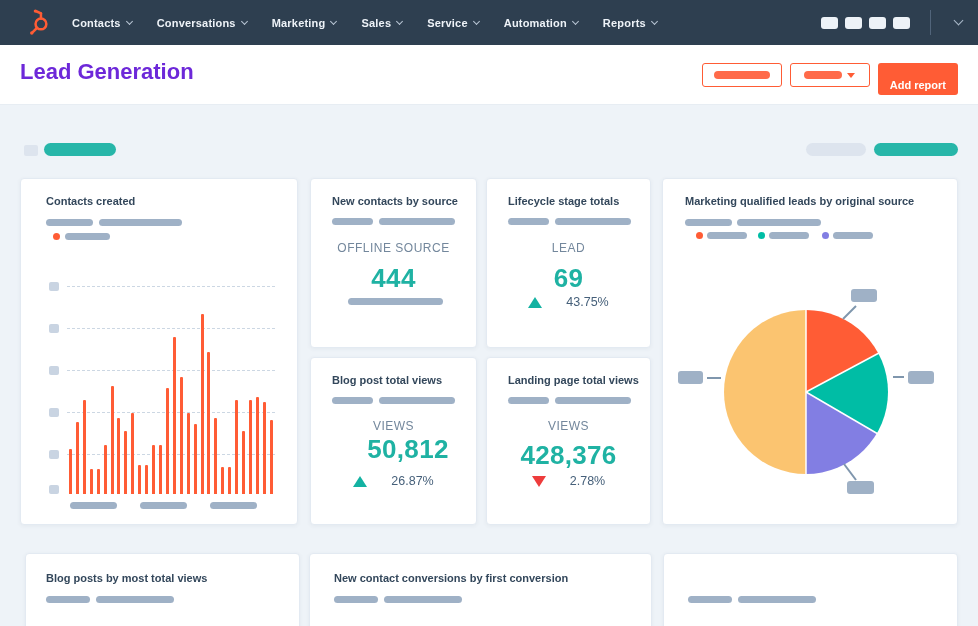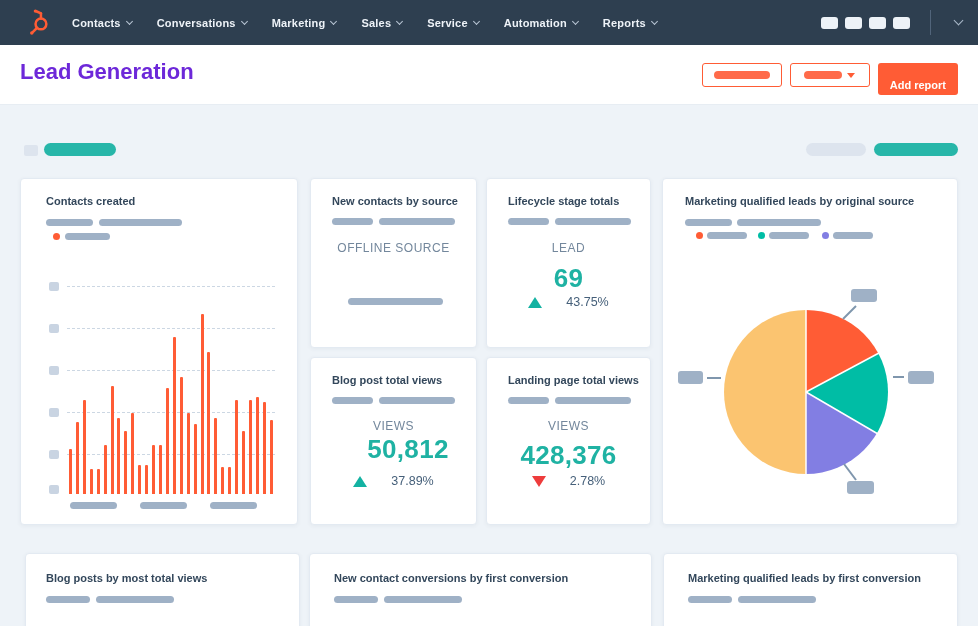--- a/index.html
+++ b/index.html
@@ -202,20 +202,21 @@
     <div class="pill" style="left:49px; top:323px; width:47px;"></div>
     <div class="pill" style="left:119px; top:323px; width:47px;"></div>
     <div class="pill" style="left:189px; top:323px; width:47px;"></div>
   </div>
 
   <div class="card" style="left:310px; top:178px; width:167px; height:170px;">
     <div class="card-title" style="left:21px; top:16px;">New contacts by source</div>
     <div class="pill" style="left:21px; top:39px; width:41px;"></div>
     <div class="pill" style="left:68px; top:39px; width:76px;"></div>
     <div class="metric-label" style="top:62px;">OFFLINE SOURCE</div>
+    <div class="metric-value" style="top:84px;">444</div>
     <div class="pill" style="left:37px; top:119px; width:95px;"></div>
   </div>
 
   <div class="card" style="left:486px; top:178px; width:165px; height:170px;">
     <div class="card-title" style="left:21px; top:16px;">Lifecycle stage totals</div>
     <div class="pill" style="left:21px; top:39px; width:41px;"></div>
     <div class="pill" style="left:68px; top:39px; width:76px;"></div>
     <div class="metric-label" style="top:62px;">LEAD</div>
     <div class="metric-value" style="top:84px;">69</div>
     <div class="delta" style="top:116px;">
@@ -225,21 +226,21 @@
   </div>
 
   <div class="card" style="left:310px; top:357px; width:167px; height:168px;">
     <div class="card-title" style="left:21px; top:16px;">Blog post total views</div>
     <div class="pill" style="left:21px; top:39px; width:41px;"></div>
     <div class="pill" style="left:68px; top:39px; width:76px;"></div>
     <div class="metric-label" style="top:61px;">VIEWS</div>
     <div class="metric-value" style="top:76px;margin-left:29px;">50,812</div>
     <div class="delta" style="top:116px;">
       <span class="tri-up"></span>
-      <span>37.89%</span>
+      <span>26.87%</span>
     </div>
   </div>
 
   <div class="card" style="left:486px; top:357px; width:165px; height:168px;">
     <div class="card-title" style="left:21px; top:16px;">Landing page total views</div>
     <div class="pill" style="left:21px; top:39px; width:41px;"></div>
     <div class="pill" style="left:68px; top:39px; width:76px;"></div>
     <div class="metric-label" style="top:61px;">VIEWS</div>
     <div class="metric-value" style="top:82px;">428,376</div>
     <div class="delta" style="top:116px;">
@@ -289,18 +290,17 @@
     <div class="pill" style="left:70px; top:42px; width:78px;"></div>
   </div>
 
   <div class="card" style="left:309px; top:553px; width:343px; height:95px;">
     <div class="card-title" style="left:24px; top:18px;">New contact conversions by first conversion</div>
     <div class="pill" style="left:24px; top:42px; width:44px;"></div>
     <div class="pill" style="left:74px; top:42px; width:78px;"></div>
   </div>
 
   <div class="card" style="left:663px; top:553px; width:295px; height:95px;">
-    <div class="card-title" style="left:24px; top:18px;">Marketing qualified leads by first conversion</div>
     <div class="pill" style="left:24px; top:42px; width:44px;"></div>
     <div class="pill" style="left:74px; top:42px; width:78px;"></div>
   </div>
 
 </div>
 
 </body></html>

